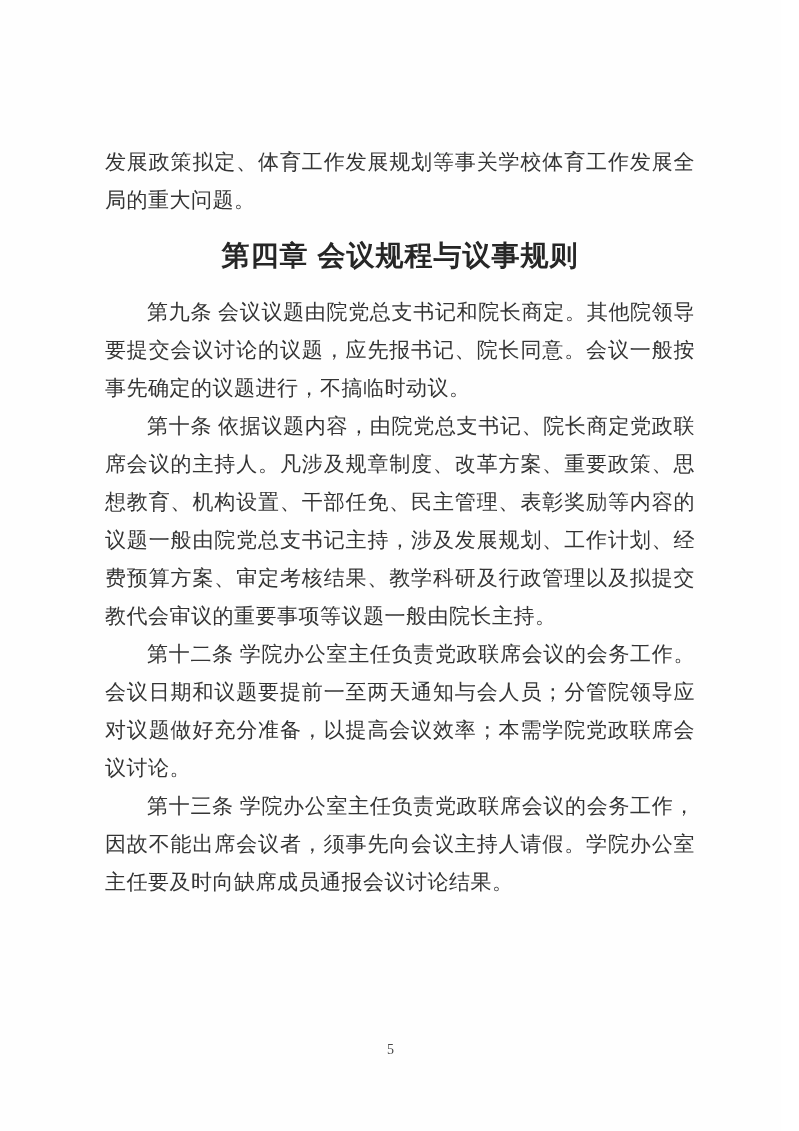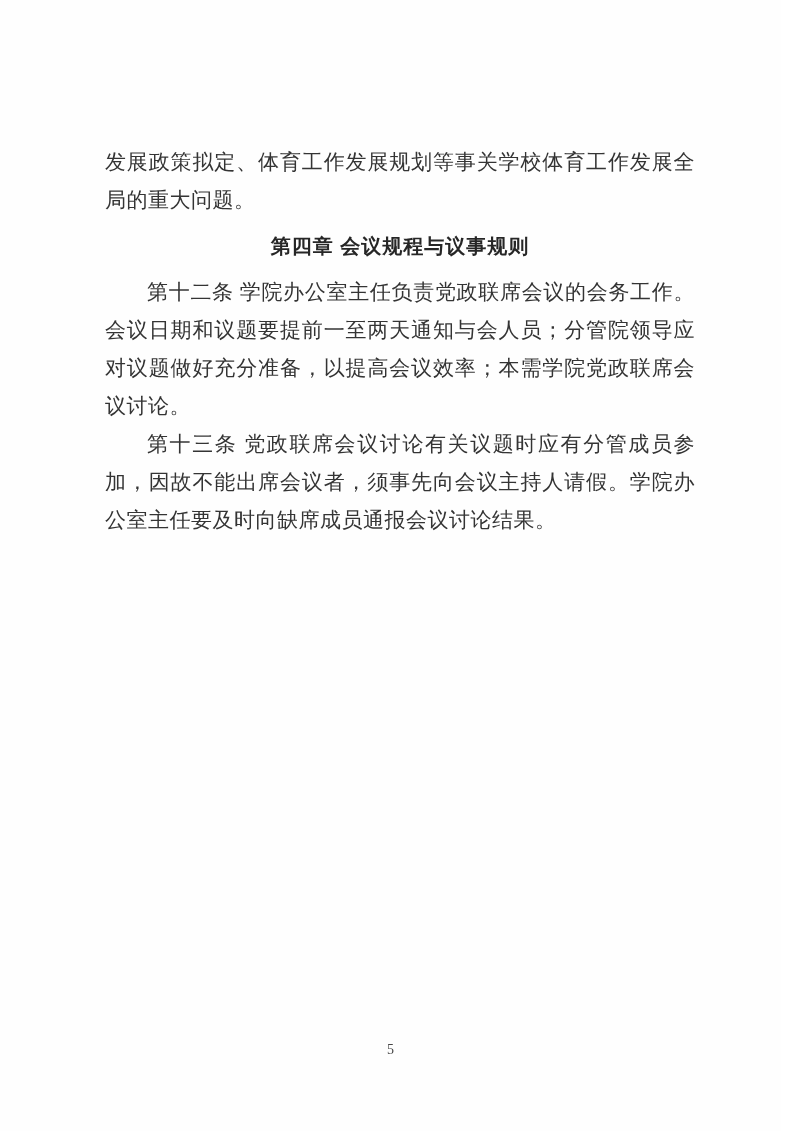--- a/index.html
+++ b/index.html
@@ -28,22 +28,22 @@
     line-height: 38px;
     text-align: justify;
     text-justify: inter-ideograph;
     text-indent: 2em;
     letter-spacing: 0.5px;
   }
   .para.no-indent {
     text-indent: 0;
   }
   .chapter-heading {
-    margin: 8px;
-    font-size: 20px;
+    margin: 18px;
+    font-size: 28px;
     line-height: 38px;
     text-align: center;
     text-indent: 0;
     font-weight: bold;
     font-family: "Liberation Sans", "DejaVu Sans", sans-serif;
     color: #262626;
     letter-spacing: 1px;
   }
   .page-number {
     position: absolute;
@@ -57,17 +57,19 @@
     font-family: "Liberation Serif", "DejaVu Serif", serif;
   }
 </style>
 </head>
 <body>
 
 <div class="page">
   <div class="content">
     <p class="para no-indent">发展政策拟定、体育工作发展规划等事关学校体育工作发展全局的重大问题。</p>
     <h2 class="chapter-heading">第四章 会议规程与议事规则</h2>
+    <p class="para">第九条 会议议题由院党总支书记和院长商定。其他院领导要提交会议讨论的议题，应先报书记、院长同意。会议一般按事先确定的议题进行，不搞临时动议。</p>
+    <p class="para">第十条 依据议题内容，由院党总支书记、院长商定党政联席会议的主持人。凡涉及规章制度、改革方案、重要政策、思想教育、机构设置、干部任免、民主管理、表彰奖励等内容的议题一般由院党总支书记主持，涉及发展规划、工作计划、经费预算方案、审定考核结果、教学科研及行政管理以及拟提交教代会审议的重要事项等议题一般由院长主持。</p>
     <p class="para">第十二条 学院办公室主任负责党政联席会议的会务工作。会议日期和议题要提前一至两天通知与会人员；分管院领导应对议题做好充分准备，以提高会议效率；本需学院党政联席会议讨论。</p>
-    <p class="para">第十三条 党政联席会议讨论有关议题时应有分管成员参加，因故不能出席会议者，须事先向会议主持人请假。学院办公室主任要及时向缺席成员通报会议讨论结果。</p>
+    <p class="para">第十三条 学院办公室主任负责党政联席会议的会务工作，因故不能出席会议者，须事先向会议主持人请假。学院办公室主任要及时向缺席成员通报会议讨论结果。</p>
   </div>
   <div class="page-number">5</div>
 </div>
 
 </body></html>

